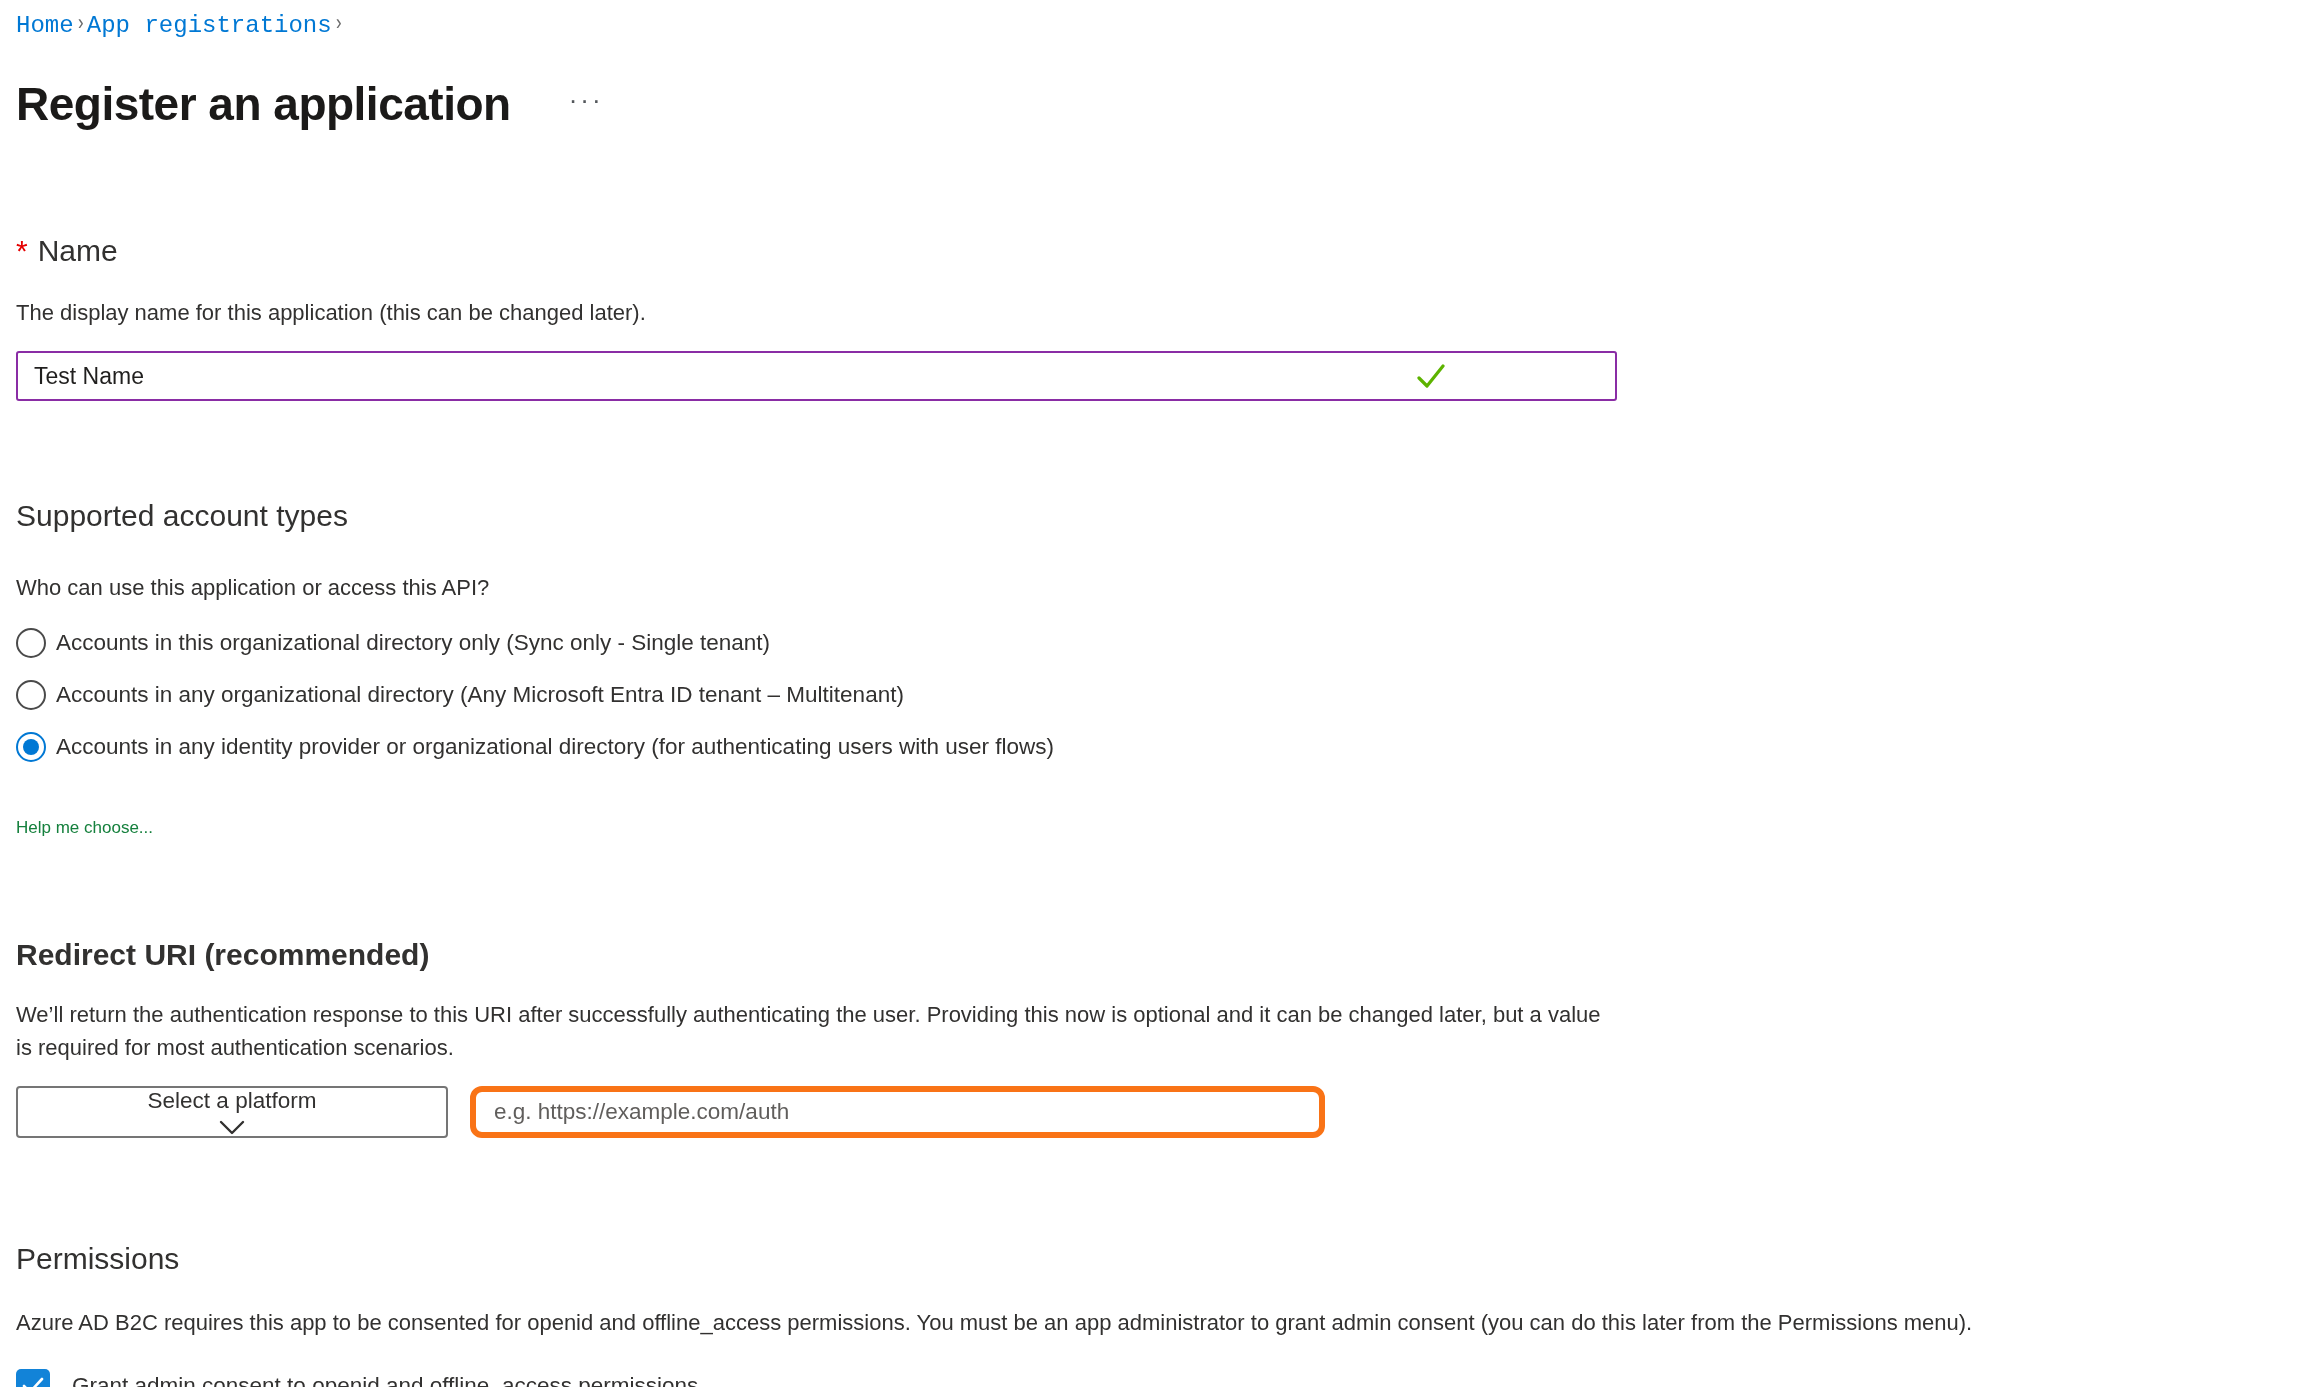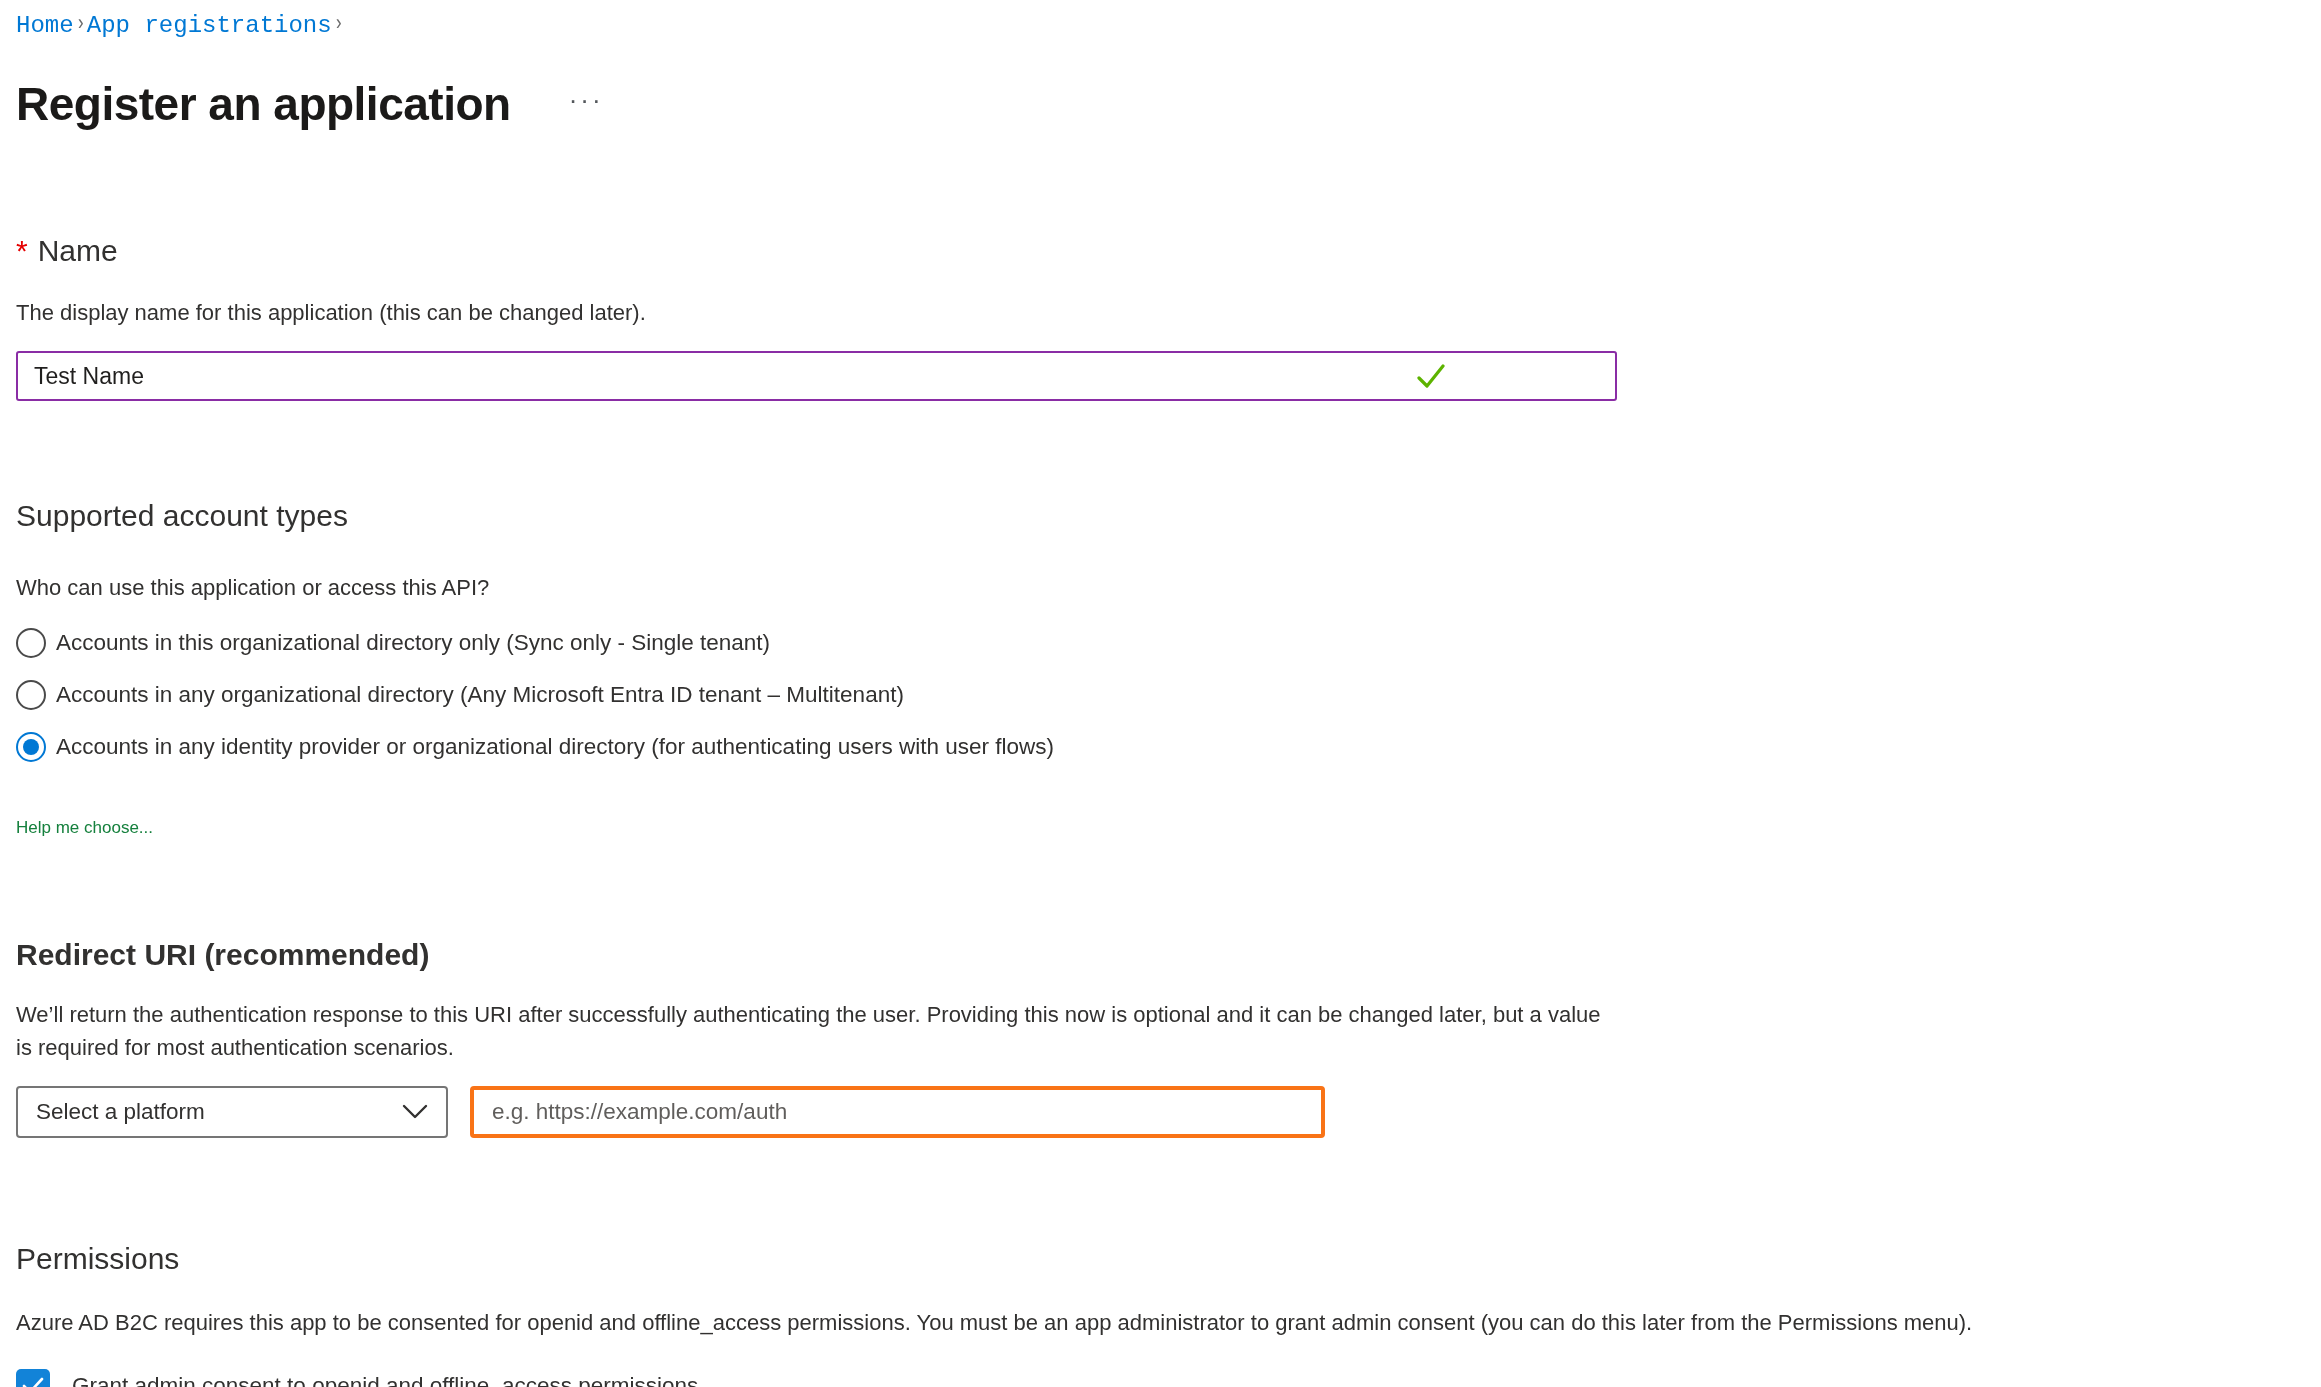--- a/index.html
+++ b/index.html
@@ -65,27 +65,27 @@
   .help-link { display: inline-block; margin-top: 56px; font-size: 17px; color: #15803d; text-decoration: none; cursor: pointer; }
 
   
   .ru-heading { margin-top: 100px; font-weight: bold; }
   .ru-desc { margin-top: 26px; max-width: 1595px; }
   .ru-controls { display: flex; margin-top: 22px; gap: 22px; }
   .platform-select {
     width: 432px; height: 52px;
     border: 2px solid #757575; border-radius: 4px;
     display: flex; align-items: center; justify-content: space-between;
-    padding: 0 18px; cursor: pointer; background: #fff;
+    padding: 0 18px; cursor: pointer; background: #fff; flex-direction: column;
   }
   .platform-select-label { font-size: 22.5px; color: #323130; }
   .chevron-down { width: 26px; height: 16px; }
   .uri-input {
     width: 855px; height: 52px;
-    border: 4px solid #f97316; border-radius: 4px;
+    border: 6px solid #f97316; border-radius: 12px;
     font-size: 22.5px; padding: 0 18px; color: #201f1e;
     font-family: "Liberation Sans", sans-serif;
     outline: none;
   }
   .uri-input::placeholder { color: #605e5c; opacity: 1; }
 
   
   .perm-heading { margin-top: 104px; }
   .perm-desc { margin-top: 30px; width: 2300px; }
   .checkbox-row { display: flex; align-items: center; margin-top: 30px; cursor: pointer; }

